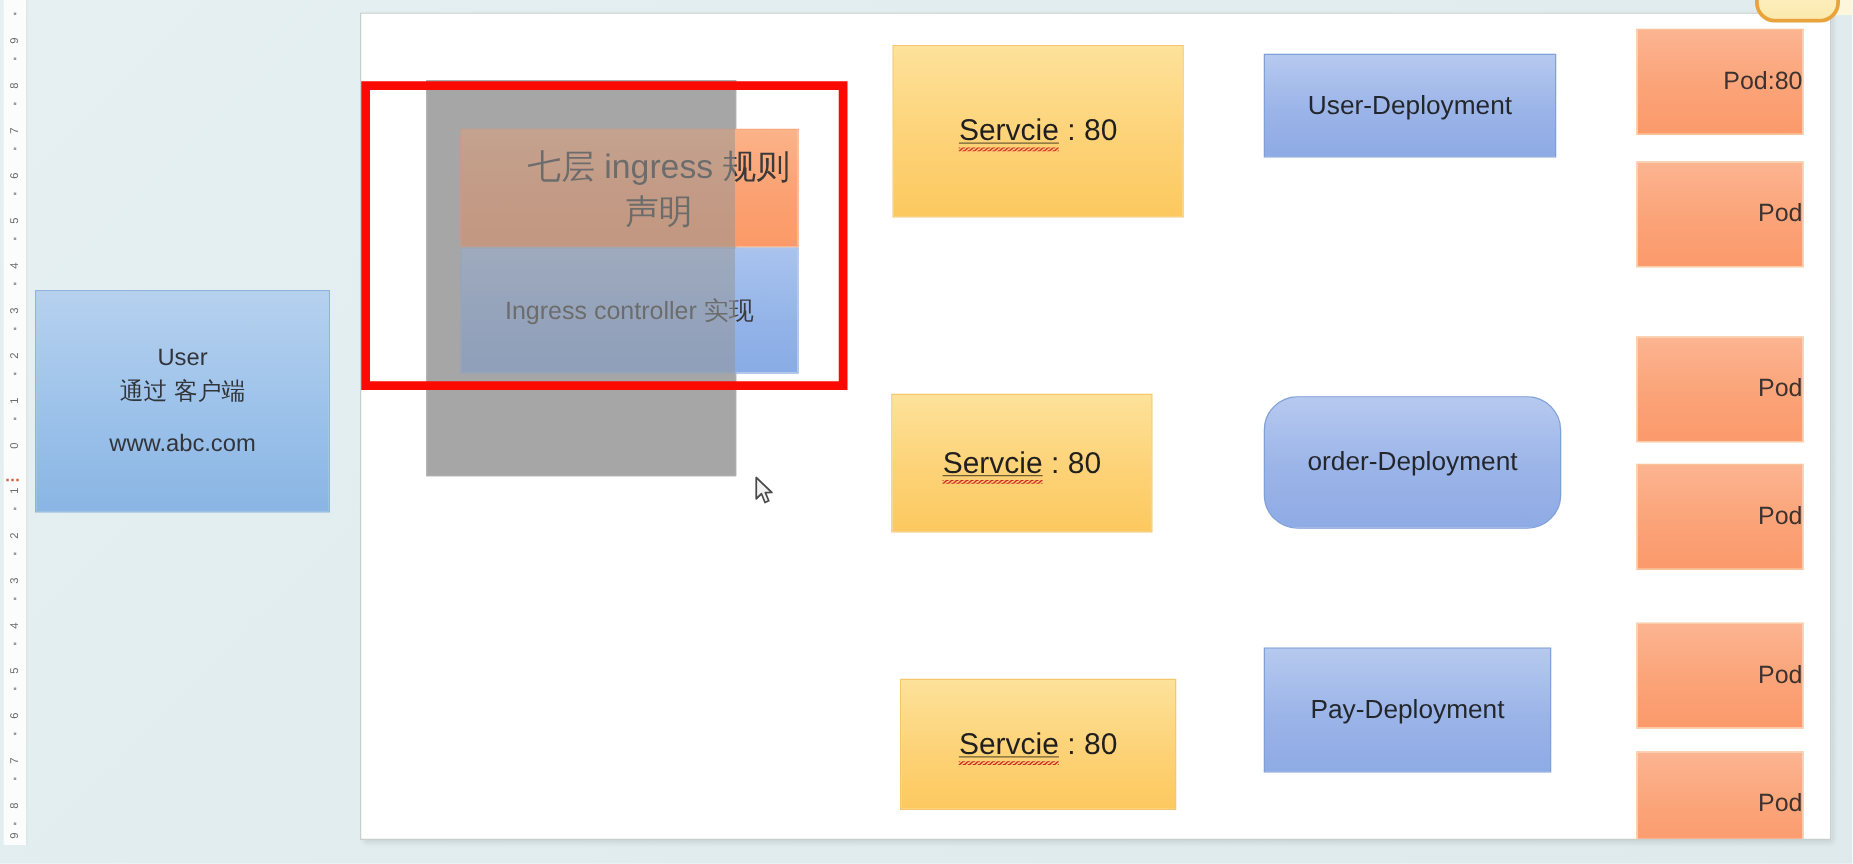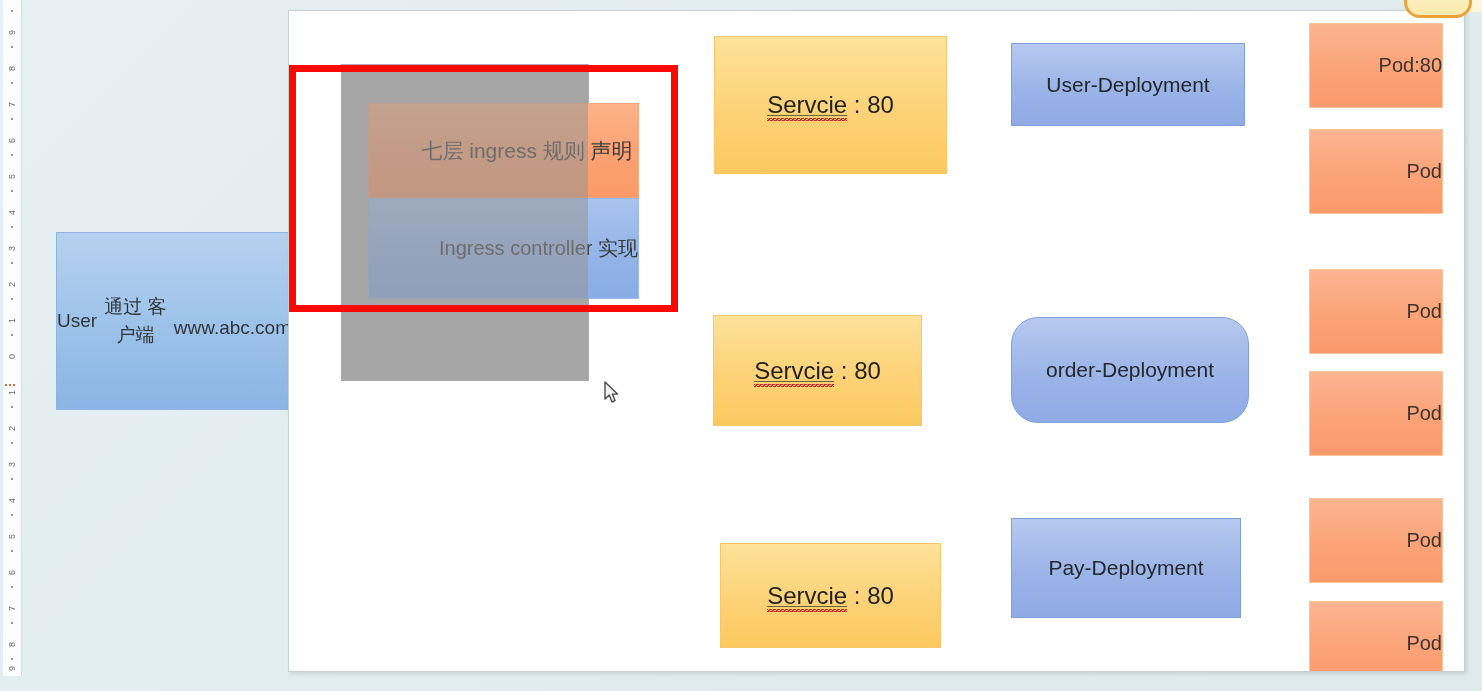--- a/index.html
+++ b/index.html
@@ -108,21 +108,21 @@
 
   .box-gray {
     background: #b6b6b6;
     border: 1px solid #a6a6a6;
     opacity: 0.92;
   }
 
   .box-orange-ingress {
     background: linear-gradient(180deg, #fcb388 0%, #fba172 55%, #fb9a68 100%);
     border: 1px solid #f5a97f;
-    font-size: 21px;
+    font-size: 27px;
     color: #3a3a3a;
     padding-left: 47px;
   }
   .box-blue-ingress {
     background: linear-gradient(180deg, #a9c3ee 0%, #93b3e8 60%, #89ace6 100%);
     border: 1px solid #9ab7e6;
     font-size: 20px;
     color: #3a3a3a;
   }
   
@@ -239,35 +239,35 @@
     <div class="ruler-dot" style="top:478px"></div>
     <div class="ruler-dot" style="top:514px"></div>
     <div class="ruler-dot" style="top:550px"></div>
     <div class="ruler-dot" style="top:586px"></div>
     <div class="ruler-dot" style="top:622px"></div>
     <div class="ruler-dot" style="top:658px"></div>
 
     <div class="ruler-origin-dots" style="top:372px"><i></i><i></i><i></i></div>
   </div>
 
-  <div class="shape box-user" style="left:28px; top:232px; width:236px; height:178px; margin-left:28px;">
+  <div class="shape box-user" style="left:28px; top:232px; width:236px; height:178px; flex-direction:column;">
     <div>User</div>
     <div>通过 客户端</div>
     <div class="sub">www.abc.com</div>
   </div>
 
   <div class="slide">
 
     <div class="shape box-gray" style="left:52px; top:53px; width:248px; height:317px;"></div>
 
     <div class="shape box-orange-ingress" style="left:79px; top:92px; width:271px; height:95px;">
       <span>七层 ingress 规则 声明</span>
     </div>
 
-    <div class="shape box-blue-ingress" style="left:79px; top:187px; width:271px; height:101px;justify-content:flex-end;">
+    <div class="shape box-blue-ingress" style="left:79px; top:187px; width:271px; height:101px;">
       <span>Ingress controller 实现</span>
     </div>
 
     <div class="gray-veil" style="left:53px; top:54px; width:246px; height:315px;"></div>
 
     <div class="shape box-service" style="left:425px; top:25px; width:233px; height:138px;">
       <span><span class="spellerr">Servcie</span><span> : </span><span>80</span></span>
     </div>
 
     <div class="shape box-deploy" style="left:722px; top:32px; width:234px; height:83px;">

